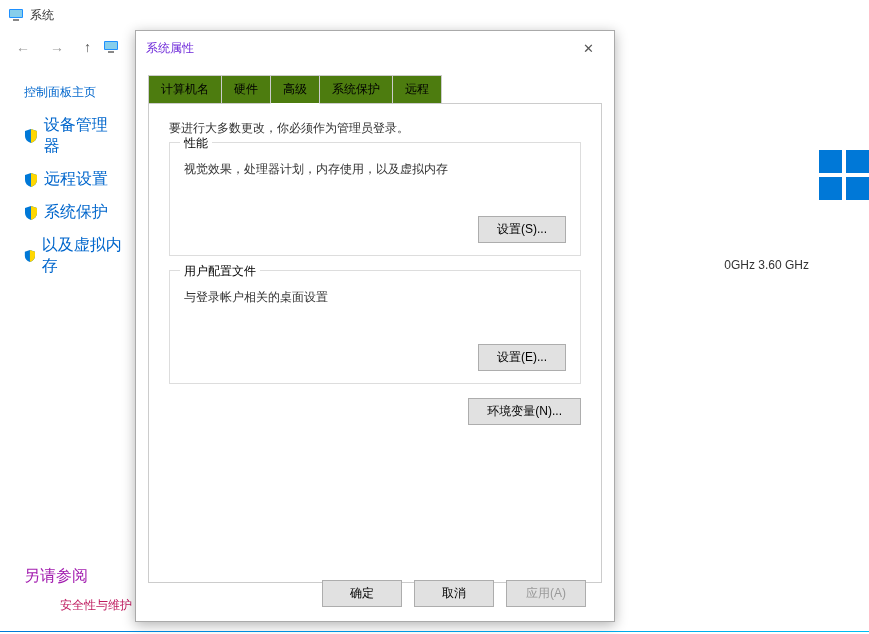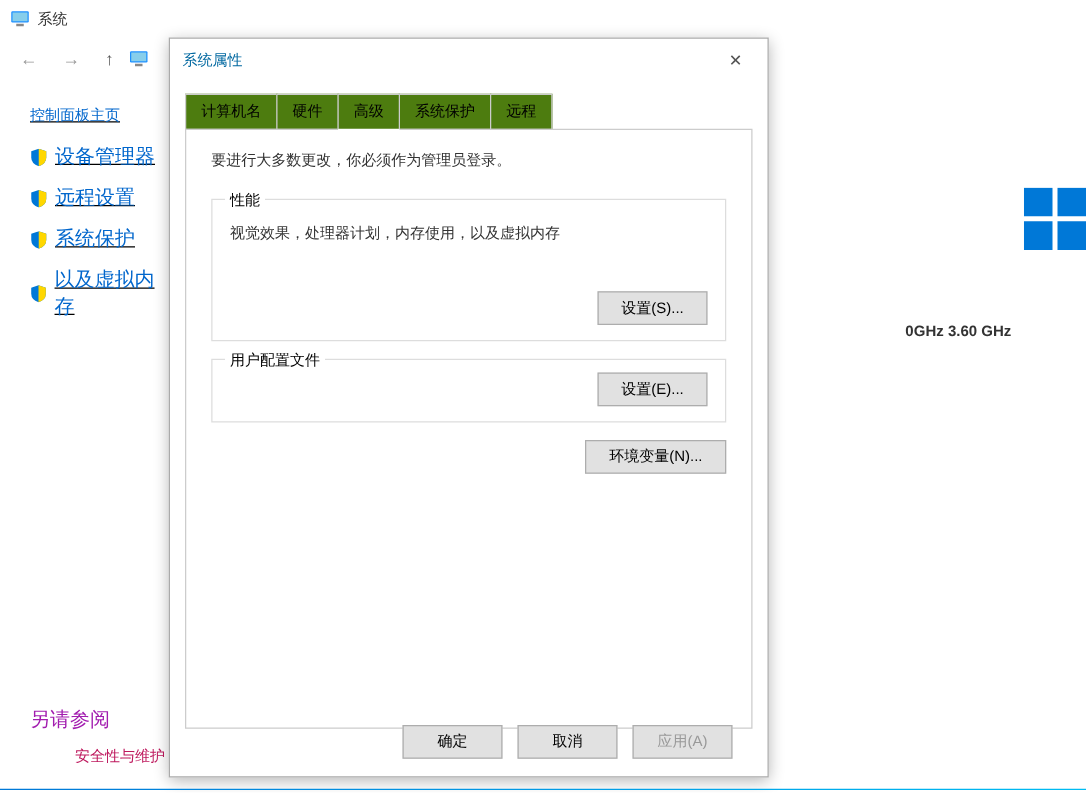--- a/index.html
+++ b/index.html
@@ -8,46 +8,46 @@
     .titlebar { display: flex; align-items: center; padding: 4px 8px; height: 30px; }
     .titlebar-icon { width: 16px; height: 16px; margin-right: 6px; }
     .titlebar-text { color: #333; }
     
     .navbar { display: flex; align-items: center; padding: 4px 8px; height: 34px; gap: 4px; }
     .nav-arrow { padding: 4px 8px; color: #999; font-size: 14px; }
     .nav-icon { width: 16px; height: 16px; }
     
     .main-area { display: flex; height: calc(634px - 64px); }
     
-    .sidebar { width: 149px; padding: 20px 12px 24px 24px; text-decoration: underline; }
+    .sidebar { width: 135px; padding: 20px 12px 24px 24px; }
     .sidebar-header { color: #0066cc; margin-bottom: 14px; font-size: 12px; }
     .sidebar-item { display: flex; align-items: center; margin-bottom: 12px; gap: 6px; }
     .shield-icon { width: 14px; height: 14px; }
     .sidebar-link { color: #0066cc; font-size: 16px; }
     
     .see-also { position: absolute; bottom: 20px; left: 24px; }
     .see-also-header { color: #a21caf; margin-bottom: 10px; font-size: 16px; }
     .see-also-link { color: #be185d; font-size: 12px; margin-left: 36px; }
     
-    .bg-info { position: absolute; top: 258px; right: 60px; color: #333; font-size: 12px; font-weight: bold; }
+    .bg-info { position: absolute; top: 258px; right: 60px; color: #333; font-size: 12px; }
     .bg-logo { position: absolute; top: 150px; right: 0; width: 50px; height: 50px; overflow: hidden; }
     
     
     .dialog { position: absolute; top: 30px; left: 135px; width: 480px; height: 592px; background: #fff; border: 1px solid #aaa; box-shadow: 0 3px 12px rgba(0,0,0,0.3); }
     .dialog-titlebar { display: flex; justify-content: space-between; align-items: center; padding: 8px 10px; height: 34px; }
-    .dialog-title { font-size: 12px; color: #0369a1; }
+    .dialog-title { font-size: 12px; color: #6d28d9; }
     .dialog-close { font-size: 13px; color: #555; padding: 2px 10px; }
     
     .tabs { display: flex; padding: 10px 12px 0 12px; }
     .tab { padding: 5px 12px; border: 1px solid #ccc; background: #4d7c0f; font-size: 12px; position: relative; margin-right: -1px; }
     .tab.active { border-bottom: 1px solid #fff; z-index: 2; }
     
     .tab-content { border: 1px solid #ccc; margin: -1px 12px 12px 12px; padding: 16px 20px; height: 480px; position: relative; }
     
-    .intro-text { color: #333; margin-bottom: 22px; font-size: 12px; }
+    .intro-text { color: #333; margin-bottom: 5px; font-size: 12px; }
     
     .fieldset { border: 1px solid #ddd; padding: 10px 14px 12px 14px; margin-bottom: 14px; position: relative; }
     .fieldset-legend { position: absolute; top: -8px; left: 10px; background: #fff; padding: 0 4px; font-size: 12px; font-family: Liberation Serif, serif; }
     .fieldset-desc { font-size: 12px; color: #333; margin: 8px 0 38px 0; }
     .fieldset-btn-row { display: flex; justify-content: flex-end; }
     
     .win-btn { padding: 4px 18px; border: 1px solid #adadad; background: #e1e1e1; font-size: 12px; min-width: 80px; text-align: center; cursor: default; }
     .win-btn.disabled { color: #999; }
     
     .env-btn-row { display: flex; justify-content: flex-end; margin-top: 6px; padding-right: 0; }
@@ -148,20 +148,21 @@
     <div class="fieldset">
       <div class="fieldset-legend">性能</div>
       <div class="fieldset-desc">视觉效果，处理器计划，内存使用，以及虚拟内存</div>
       <div class="fieldset-btn-row">
         <div class="win-btn">设置(S)...</div>
       </div>
     </div>
 
     <div class="fieldset">
       <div class="fieldset-legend">用户配置文件</div>
+      <div class="fieldset-desc">与登录帐户相关的桌面设置</div>
       <div class="fieldset-btn-row">
         <div class="win-btn">设置(E)...</div>
       </div>
     </div>
 
 
     <div class="env-btn-row">
       <div class="win-btn" style="min-width:110px">环境变量(N)...</div>
     </div>
   </div>

